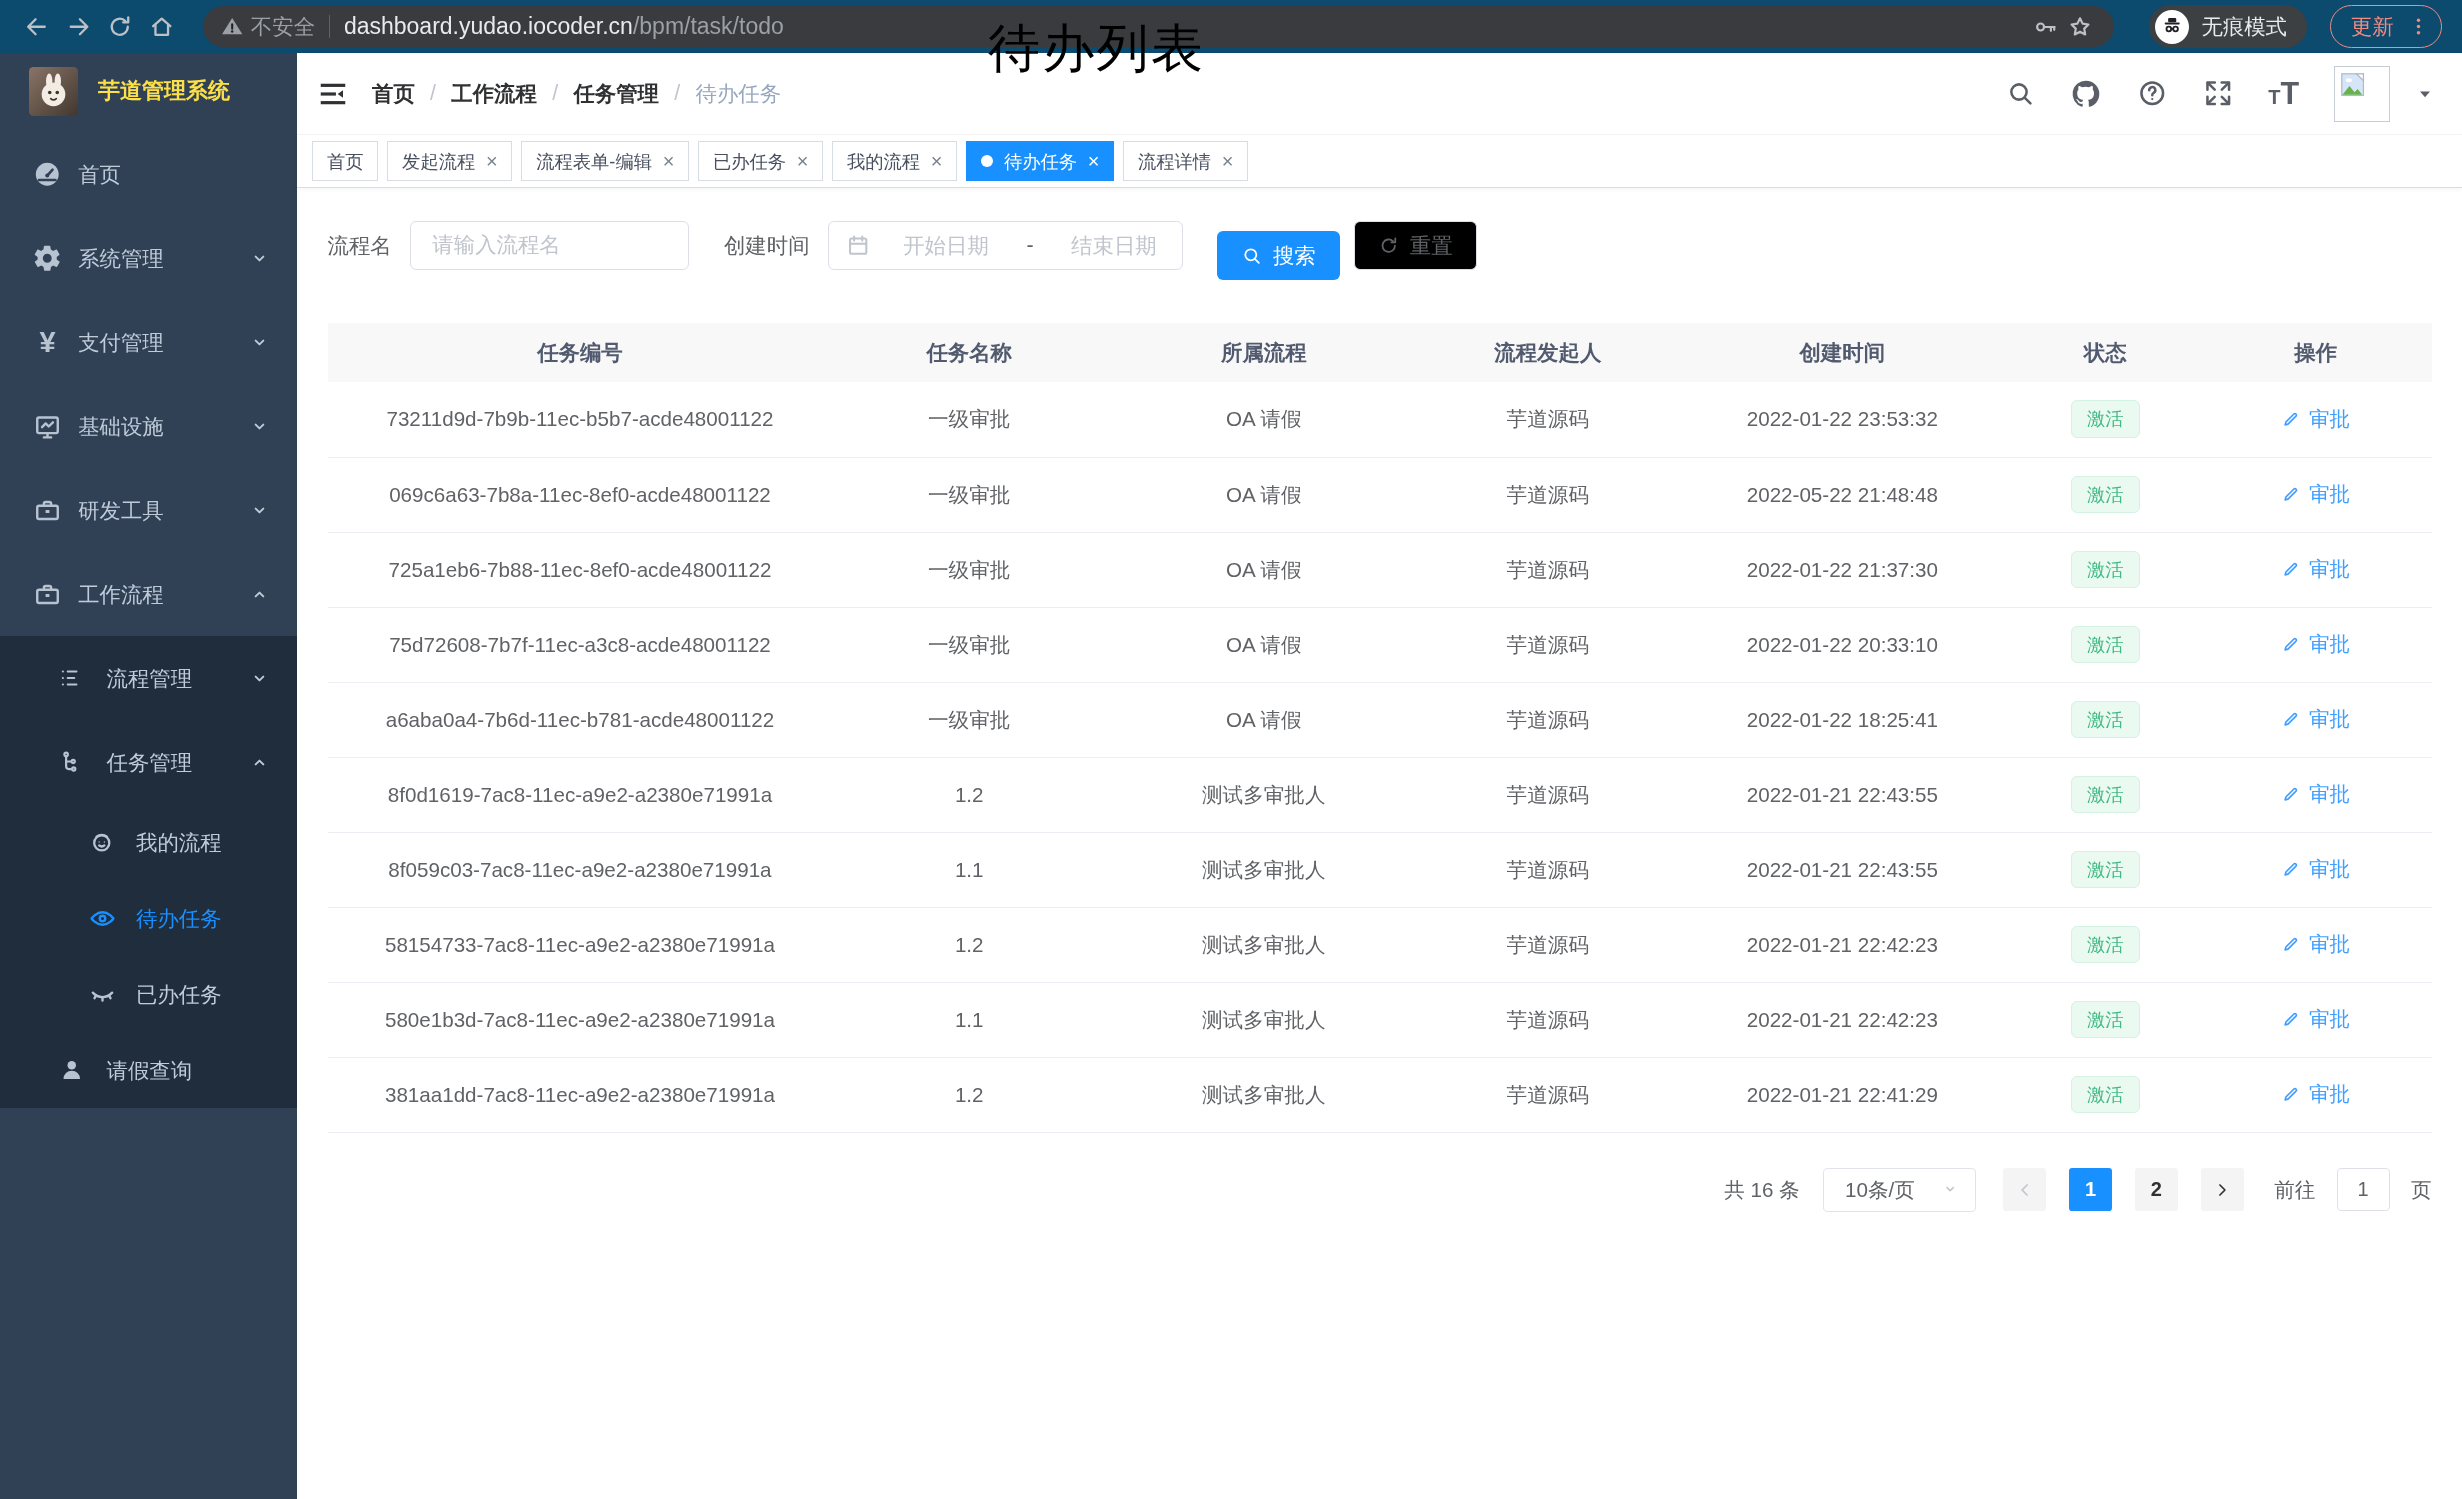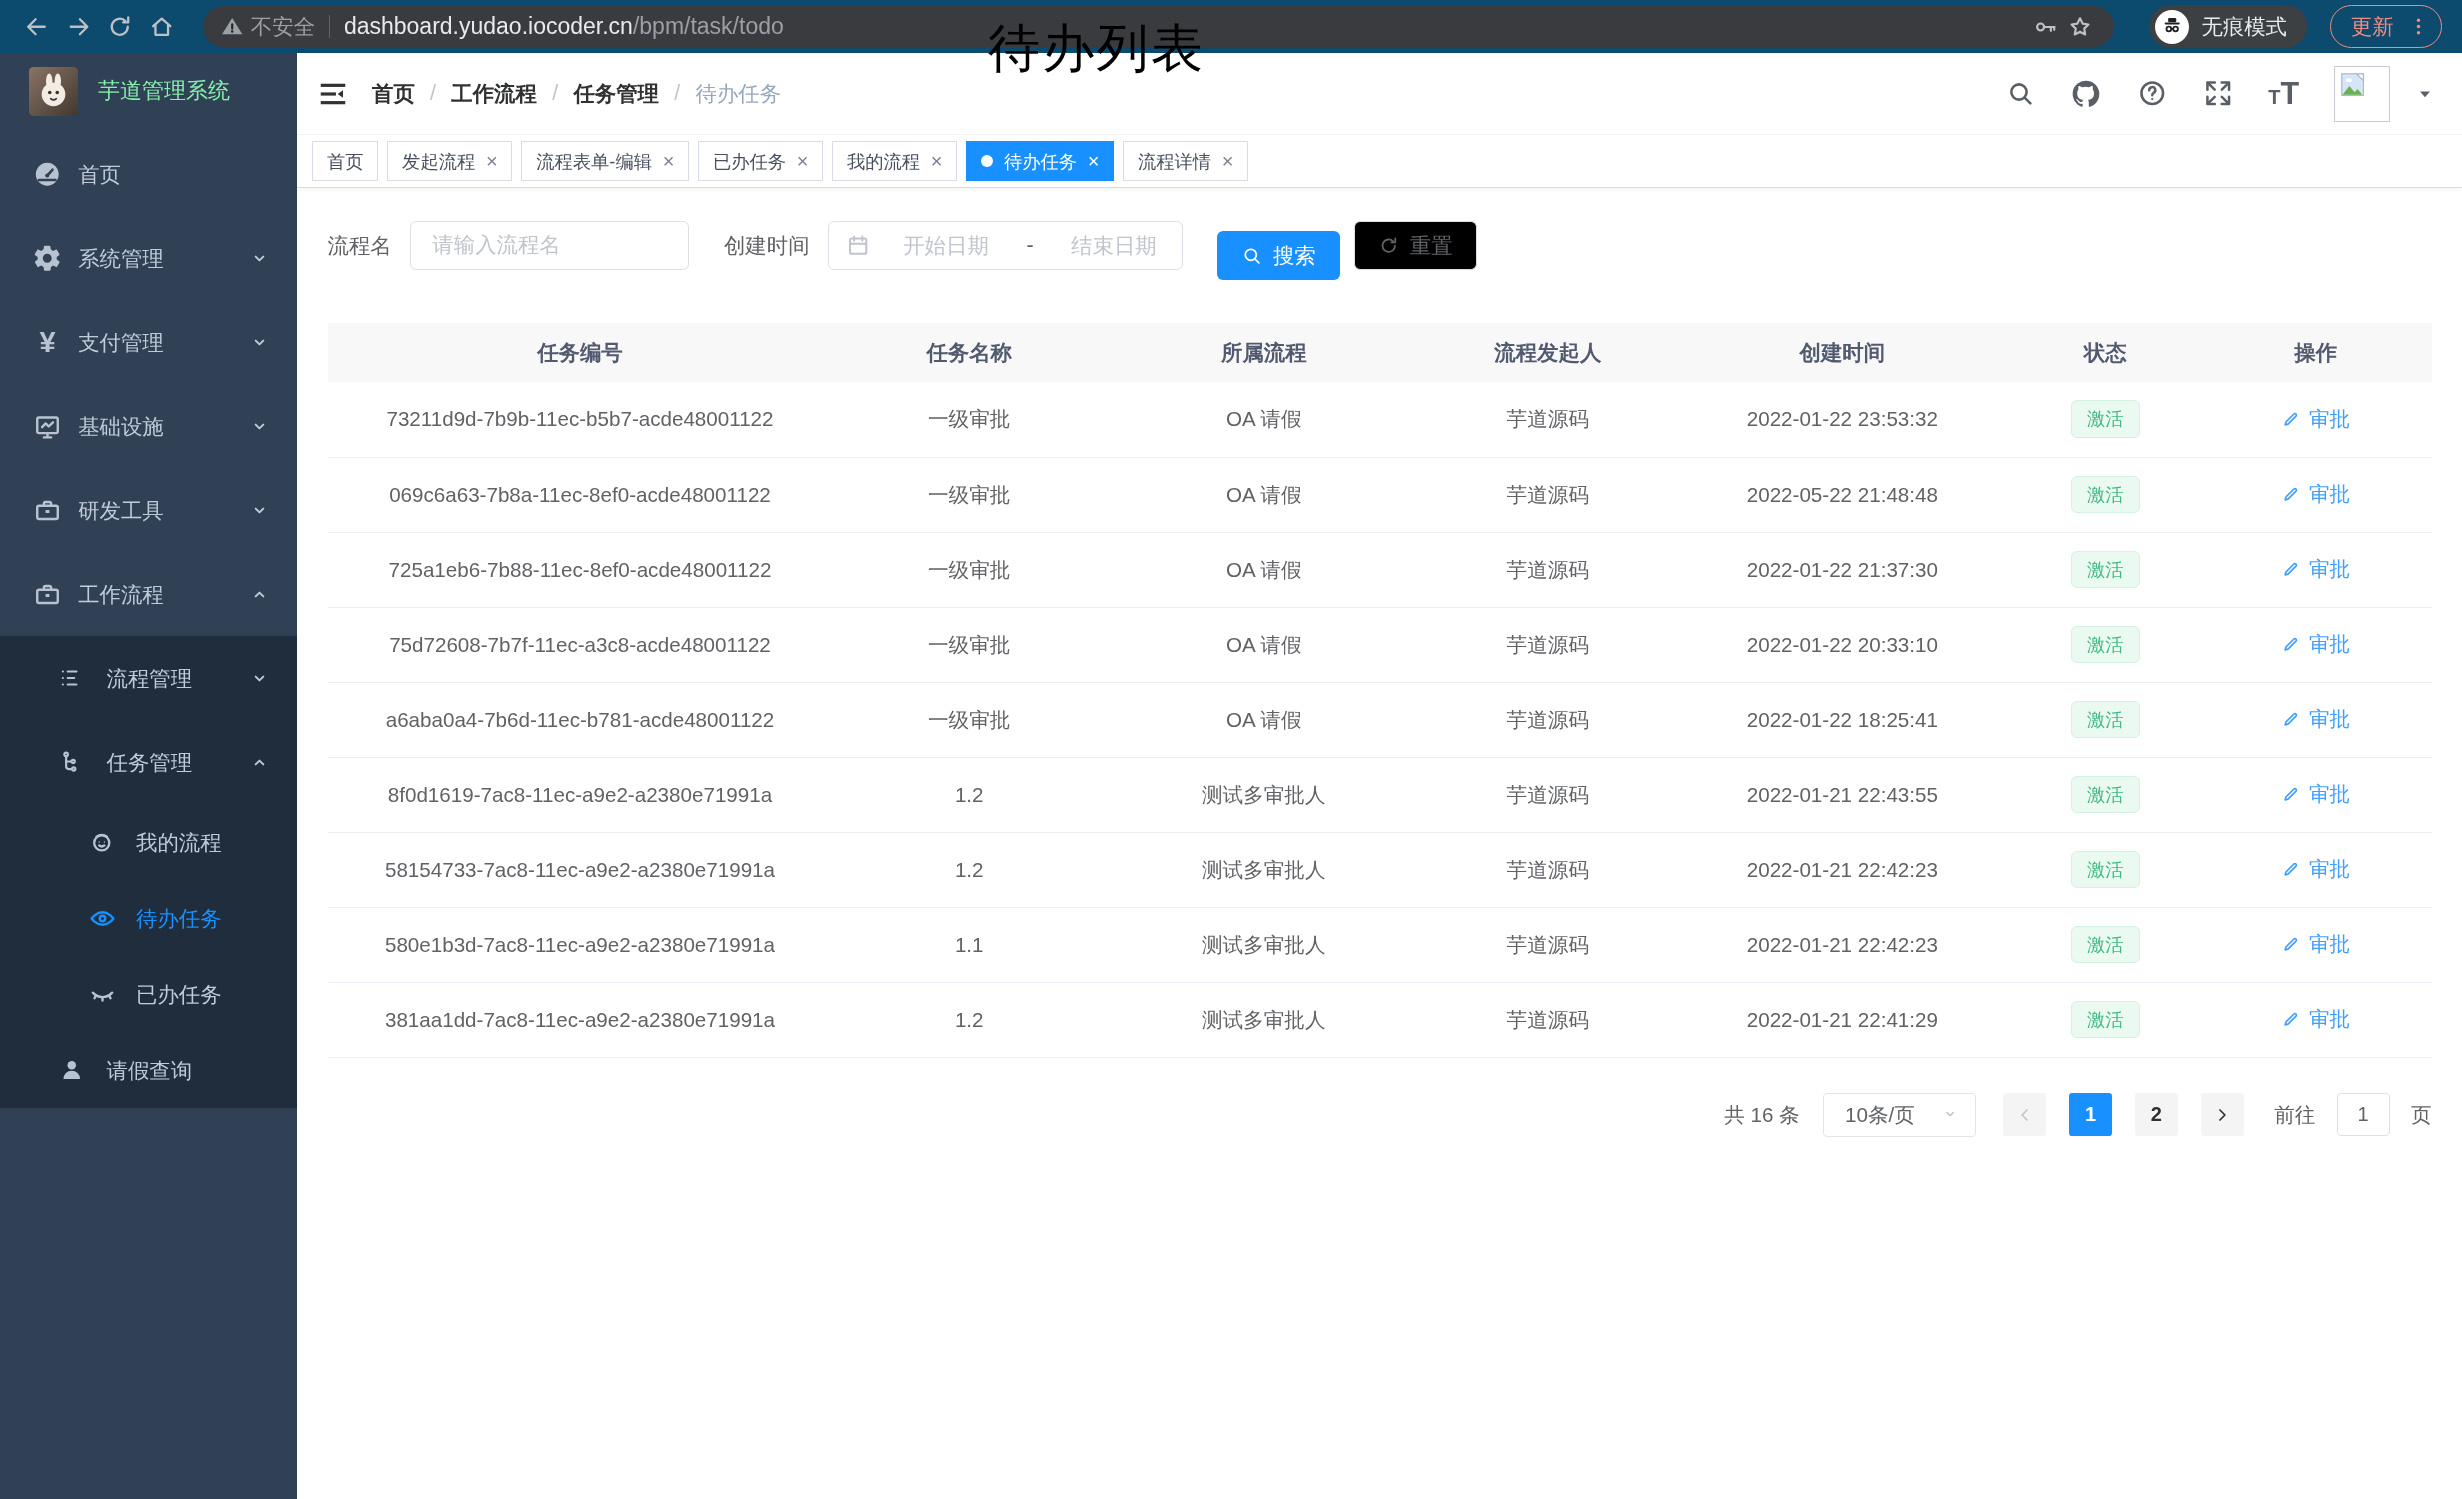--- a/index.html
+++ b/index.html
@@ -36,21 +36,21 @@
                 z-index:99; letter-spacing:2.3px; font-weight:500; }
 
   
   .app { display:flex; height:1446px; }
 
   
   .sidebar { width:297px; height:100%; background:#304156; flex-shrink:0; }
   .logo-row { height:76px; display:flex; align-items:center; padding-left:29px; gap:20px; }
   .logo-img { width:49px; height:49px; border-radius:4.6px; flex-shrink:0;
               background:linear-gradient(135deg,#8a7466,#41372f); display:flex; align-items:center; justify-content:center; }
-  .logo-title { color:#86efac; font-size:22px; font-weight:normal; }
+  .logo-title { color:#fde047; font-size:22px; font-weight:bold; }
   .menu { margin-top:3.1px; }
   .mi { height:84px; display:flex; align-items:center; padding-left:29px; color:#bfcbd9;
         font-size:21.4px; cursor:pointer; position:relative; }
   .mi .mi-icon { width:37px; margin-right:12.2px; display:flex; justify-content:center; color:#b8c3d1; }
   .mi .chev { position:absolute; right:26px; color:#bfcbd9; display:flex; }
   .sub { background:#1f2d3d;text-align:center; }
   .mi.lvl2 { padding-left:56px; }
   .mi.lvl2 .mi-icon { margin-right:20px; width:30.5px; }
   .mi.lvl3 { padding-left:85px; height:76px; }
   .mi.lvl3 .mi-icon { margin-right:17px; width:34px; }
@@ -645,20 +645,36 @@
                 <td>
                   <span class="action-link">
                     <svg class="s" width="20" height="20" viewBox="0 0 24 24">
                       <path d="M5 19l.9-3.4L15.5 6a1.6 1.6 0 0 1 2.3 0l.2.2a1.6 1.6 0 0 1 0 2.3l-9.6 9.6z"></path>
                     </svg>
                     <span>审批</span>
                   </span>
                 </td>
               </tr>
 
+              <tr>
+                <td>8f059c03-7ac8-11ec-a9e2-a2380e71991a</td>
+                <td>1.1</td>
+                <td>测试多审批人</td>
+                <td>芋道源码</td>
+                <td>2022-01-21 22:43:55</td>
+                <td><span class="badge">激活</span></td>
+                <td>
+                  <span class="action-link">
+                    <svg class="s" width="20" height="20" viewBox="0 0 24 24">
+                      <path d="M5 19l.9-3.4L15.5 6a1.6 1.6 0 0 1 2.3 0l.2.2a1.6 1.6 0 0 1 0 2.3l-9.6 9.6z"></path>
+                    </svg>
+                    <span>审批</span>
+                  </span>
+                </td>
+              </tr>
 
               <tr>
                 <td>58154733-7ac8-11ec-a9e2-a2380e71991a</td>
                 <td>1.2</td>
                 <td>测试多审批人</td>
                 <td>芋道源码</td>
                 <td>2022-01-21 22:42:23</td>
                 <td><span class="badge">激活</span></td>
                 <td>
                   <span class="action-link">

